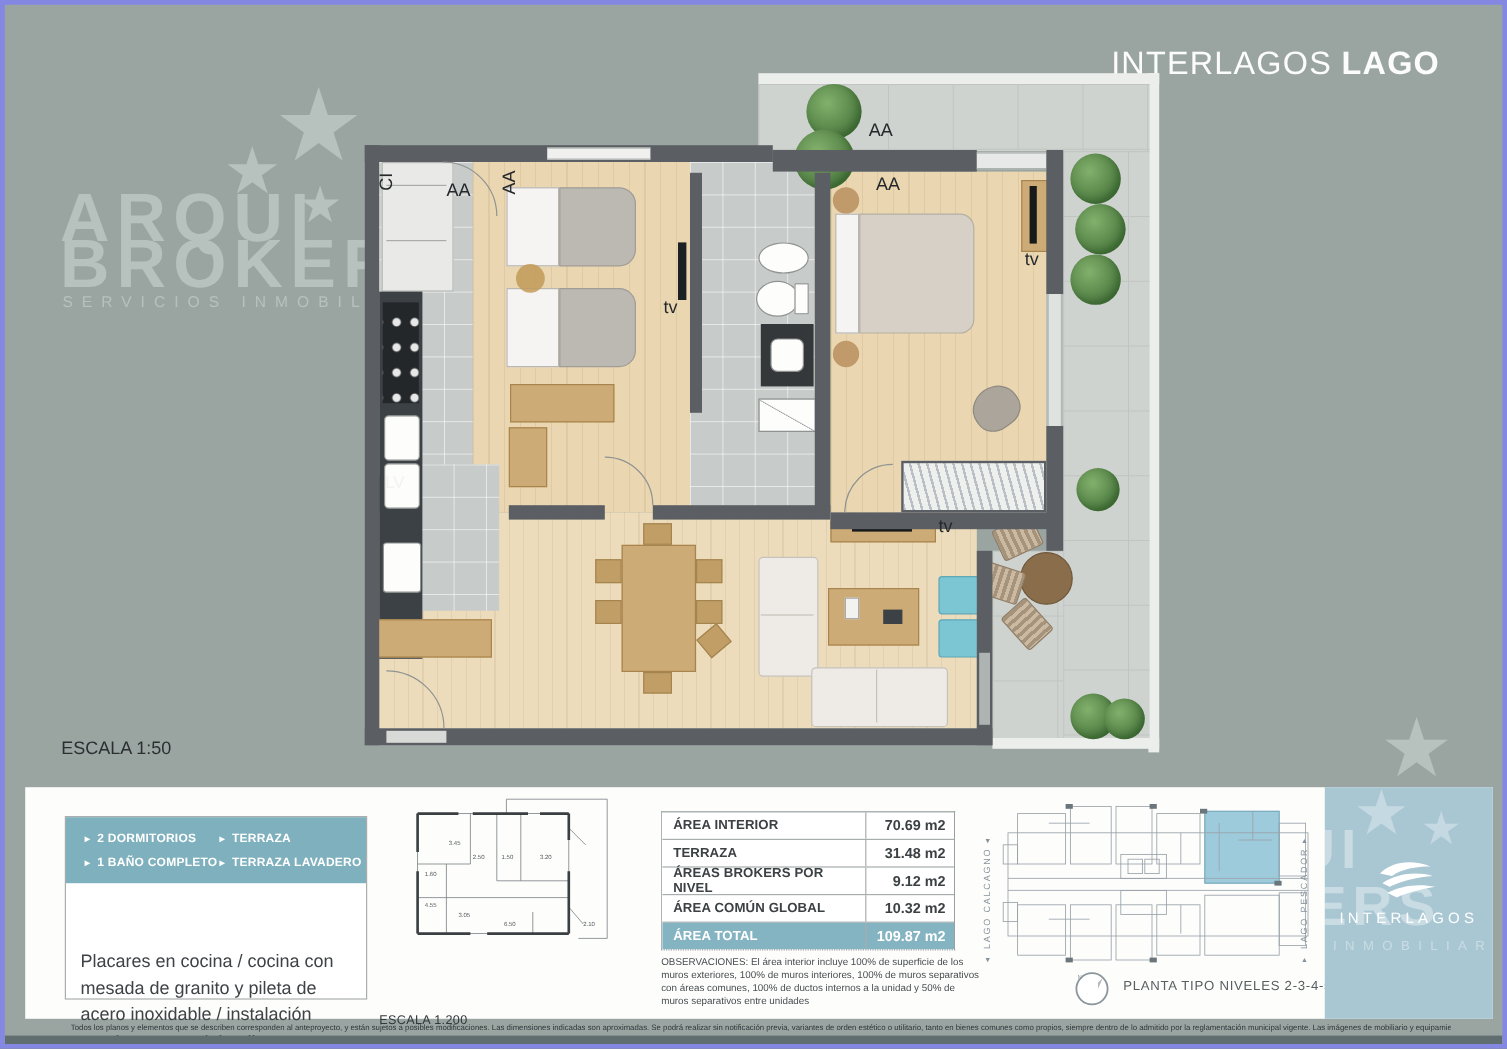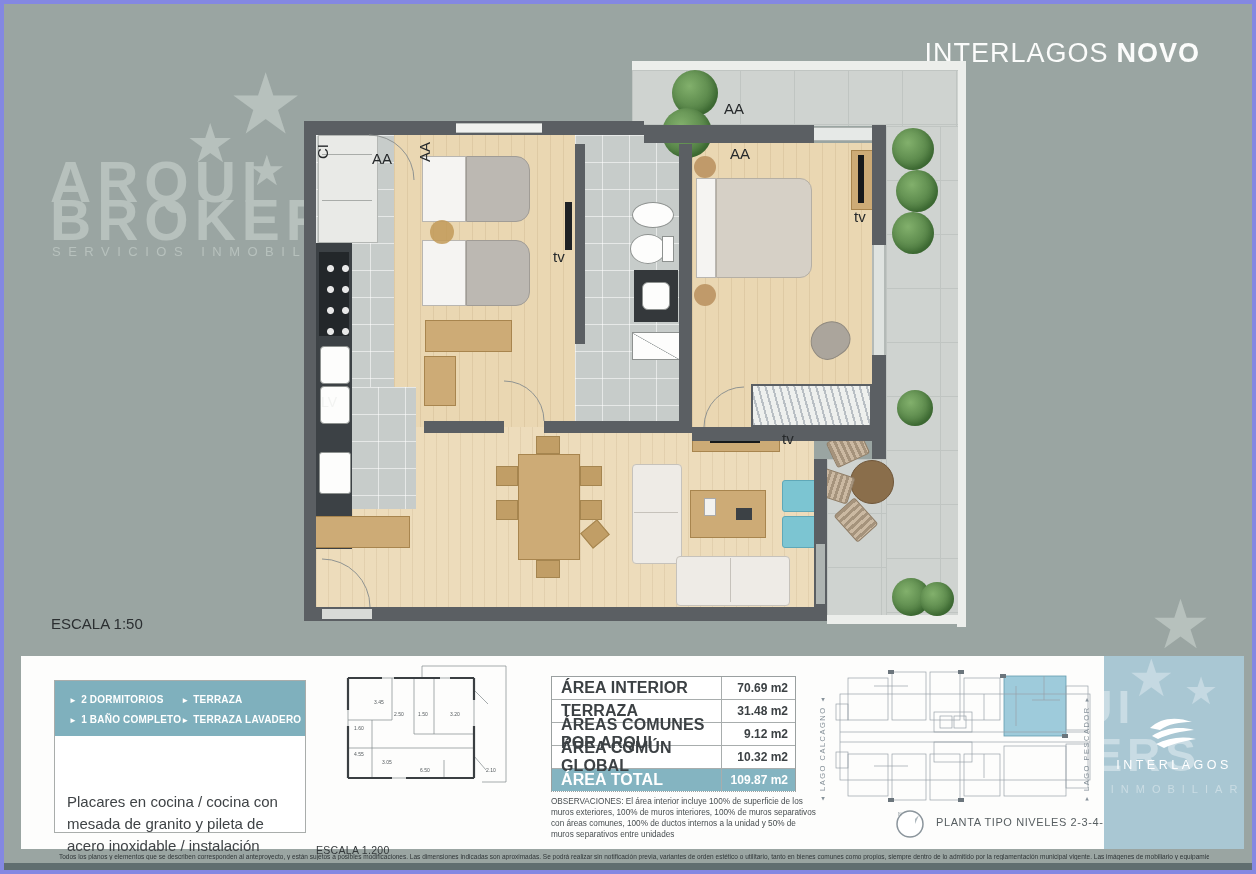--- a/index.html
+++ b/index.html
@@ -36,40 +36,40 @@
   
   .panel{left:17px;top:652px;width:1223px;height:193px;background:#fdfdfc;}
   .feat-box{left:50px;top:676px;width:252px;height:153px;background:#fff;border:1px solid #a9adab;box-sizing:border-box;}
   .feat-head{background:#7fb0bd;padding:13px 10px 11px 14px;display:grid;grid-template-columns:1.06fr 1fr;row-gap:9px;}
   .feat-item{color:#fff;font-size:10px;font-weight:700;letter-spacing:.2px;white-space:nowrap;}
   .feat-item .bullet{font-size:8px;margin-right:4px;}
   .feat-body{padding:10px 12px;font-size:15px;line-height:1.48;color:#3f4346;margin-top:45px;}
   .area-table{left:547px;top:672px;width:243px;border:1px solid #9aa0a0;border-bottom:1px dotted #9aa0a0;background:#fff;}
   .arow{display:flex;height:22px;border-bottom:1px solid #a8adad;align-items:center;}
   .arow:last-child{border-bottom:none;align-items:center;}
-  .arow .lbl{flex:1;padding-left:9px;font-size:16px;font-weight:700;color:#3c4144;letter-spacing:.1px;}
+  .arow .lbl{flex:1;padding-left:9px;font-size:11px;font-weight:700;color:#3c4144;letter-spacing:.1px;}
   .arow .val{width:66px;border-left:1px solid #a8adad;text-align:right;padding-right:7px;font-size:12px;font-weight:700;color:#3c4144;align-self:stretch;display:flex;align-items:center;justify-content:flex-end;}
   .arow.total{background:#84b4c1;}
   .arow.total .lbl,.arow.total .val{color:#fff;}
   .obs{left:547px;top:792px;width:266px;font-size:8.2px;line-height:1.35;color:#474d50;}
   .mini-caption{font-size:10.5px;color:#33383a;letter-spacing:.3px;}
   .lago{font-size:7.5px;color:#87929a;letter-spacing:1.5px;}
   .site-caption{font-size:11px;color:#575e61;letter-spacing:.6px;}
   .blue-block{left:1100px;top:652px;width:140px;height:193px;background:#a9c7d3;overflow:hidden;}
   .bb-wm{position:absolute;color:rgba(255,255,255,.38);font-weight:700;letter-spacing:5px;line-height:1;white-space:nowrap;}
   .footer-note{left:55px;top:849px;width:1150px;font-size:6.5px;color:#2f3537;white-space:nowrap;overflow:hidden;}
   .bottom-bar{left:0;right:0;bottom:0;height:7px;background:#606e70;}
 </style>
 </head>
 <body>
 
 <div id="page">
 
   <div class="abs brand">
-    <span>INTERLAGOS</span><b>NOVO</b>
+    <span>INTERLAGOS</span><b>LAGO</b>
   </div>
 
   <div class="abs star" style="left:224px;top:58px;font-size:84px;">★</div>
   <div class="abs star" style="left:182px;top:112px;font-size:54px;">★</div>
   <div class="abs star" style="left:244px;top:146px;font-size:42px;">★</div>
   <div class="abs wm" style="left:46px;top:150px;font-size:57px;">ARQUI</div>
   <div class="abs wm" style="left:46px;top:188px;font-size:57px;">BROKERS</div>
   <div class="abs wm-tag" style="left:48px;top:240px;">SERVICIOS INMOBILIARIOS</div>
 
   <div class="abs white-strip" style="left:628px;top:57px;width:334px;height:9px;"></div>
@@ -232,21 +232,21 @@
   <div class="abs area-table">
     <div class="arow">
       <div class="lbl">ÁREA INTERIOR</div>
       <div class="val">70.69 m2</div>
     </div>
     <div class="arow">
       <div class="lbl">TERRAZA</div>
       <div class="val">31.48 m2</div>
     </div>
     <div class="arow">
-      <div class="lbl">ÁREAS COMUNES POR ARQUI</div>
+      <div class="lbl">ÁREAS BROKERS POR NIVEL</div>
       <div class="val">9.12 m2</div>
     </div>
     <div class="arow">
       <div class="lbl">ÁREA COMÚN GLOBAL</div>
       <div class="val">10.32 m2</div>
     </div>
     <div class="arow total">
       <div class="lbl">ÁREA TOTAL</div>
       <div class="val">109.87 m2</div>
     </div>

